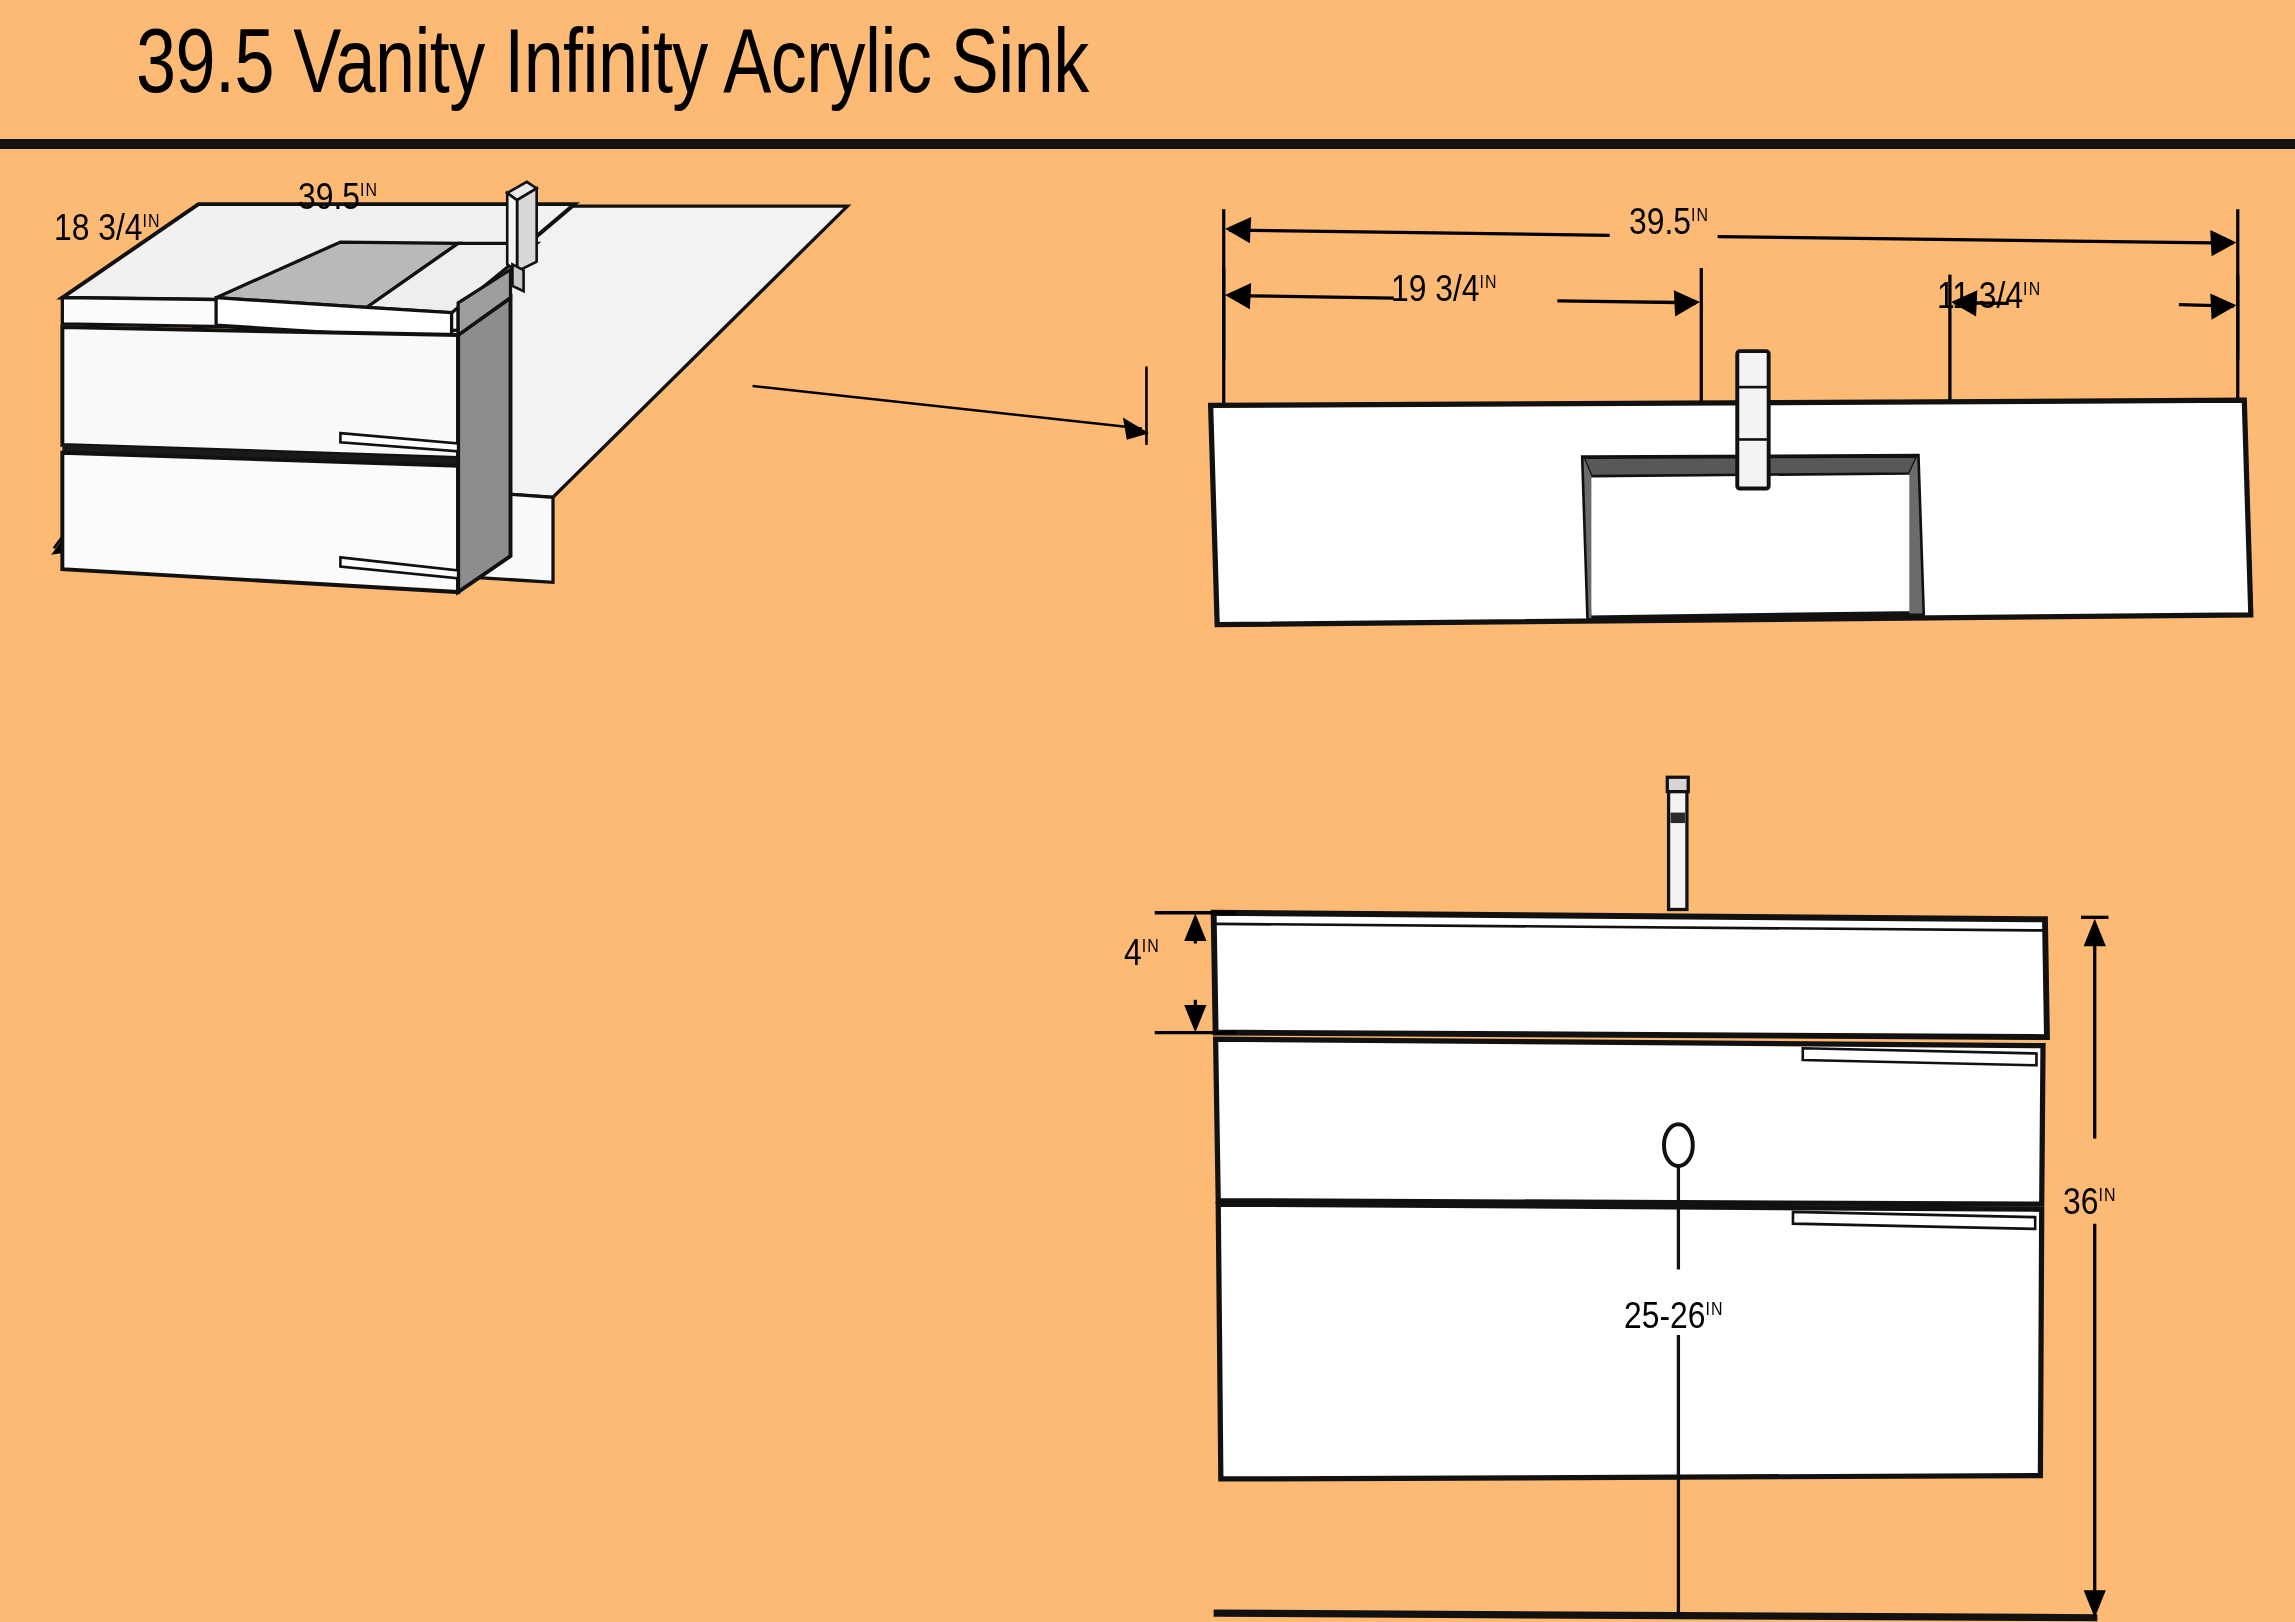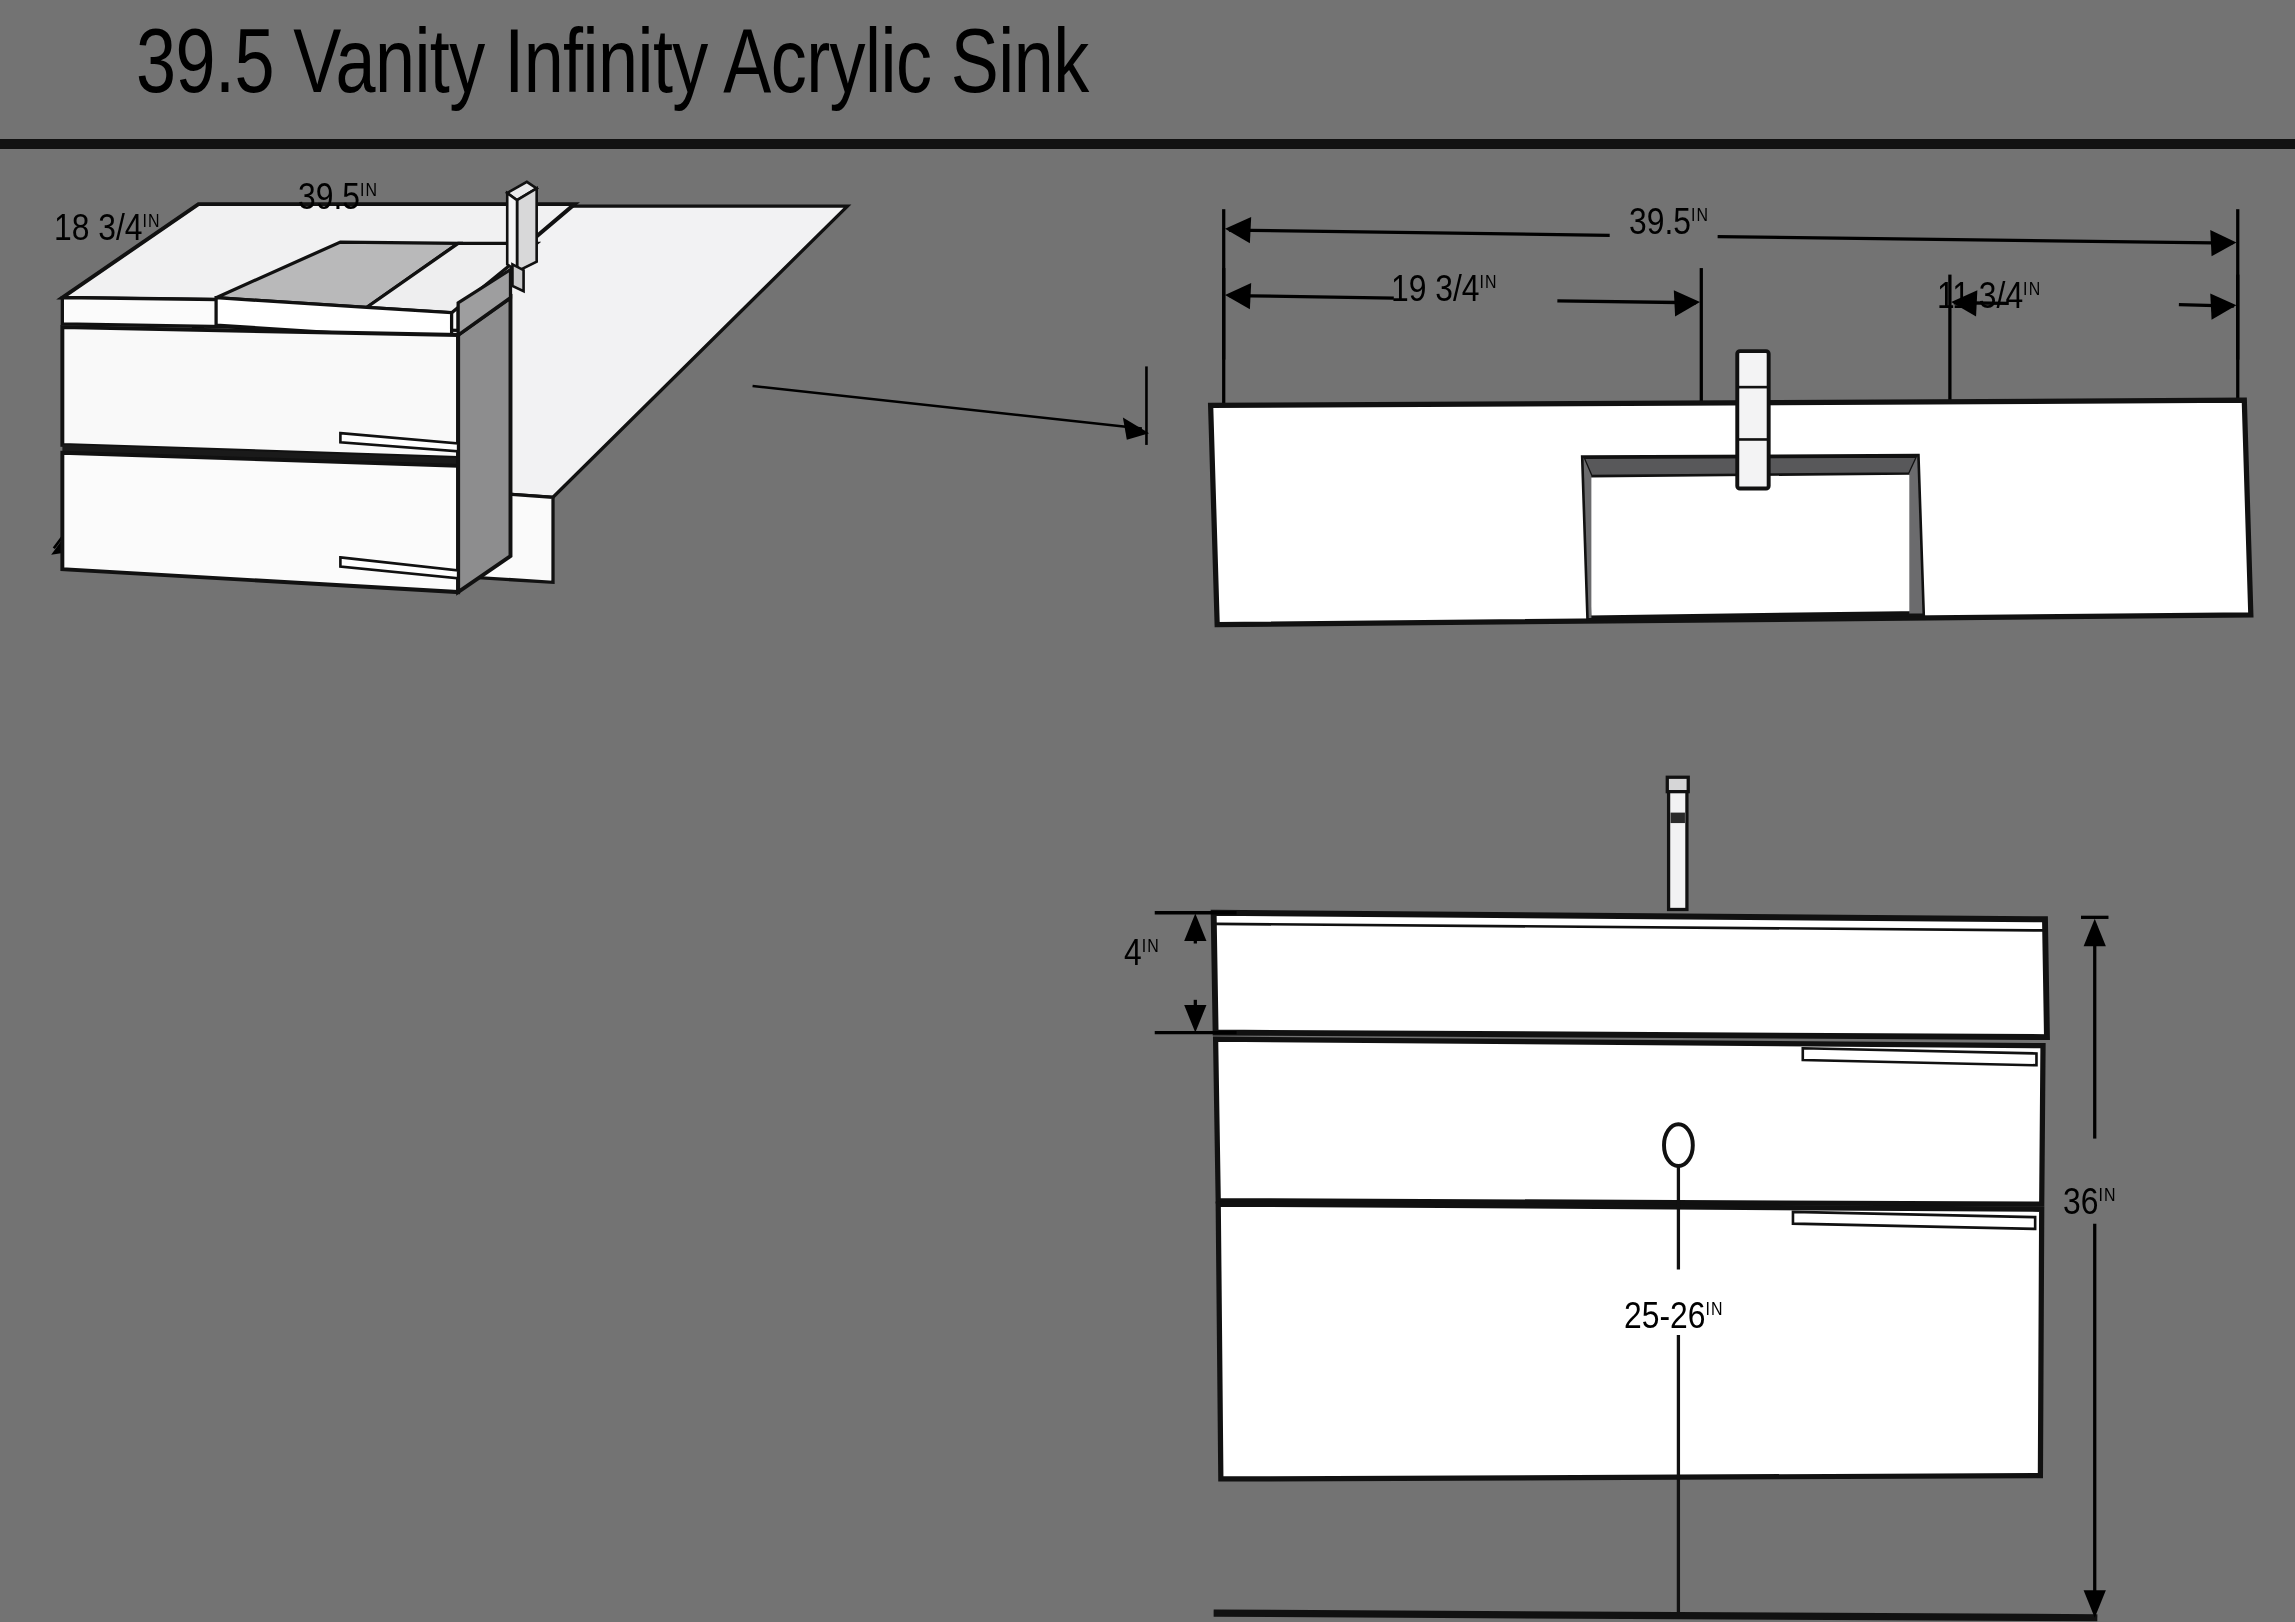--- a/index.html
+++ b/index.html
@@ -9,21 +9,21 @@
     background: #ffffff;
   }
   body {
     font-family: "Liberation Sans", sans-serif;
     color: #000000;
   }
   #sheet {
     position: relative;
     width: 2295px;
     height: 1623px;
-    background: #737373;
+    background: #fdba74;
     overflow: hidden;
   }
 
   
   #title-block {
     position: absolute;
     left: 0; top: 0;
     width: 2295px; height: 144px;
   }
   #page-title {

